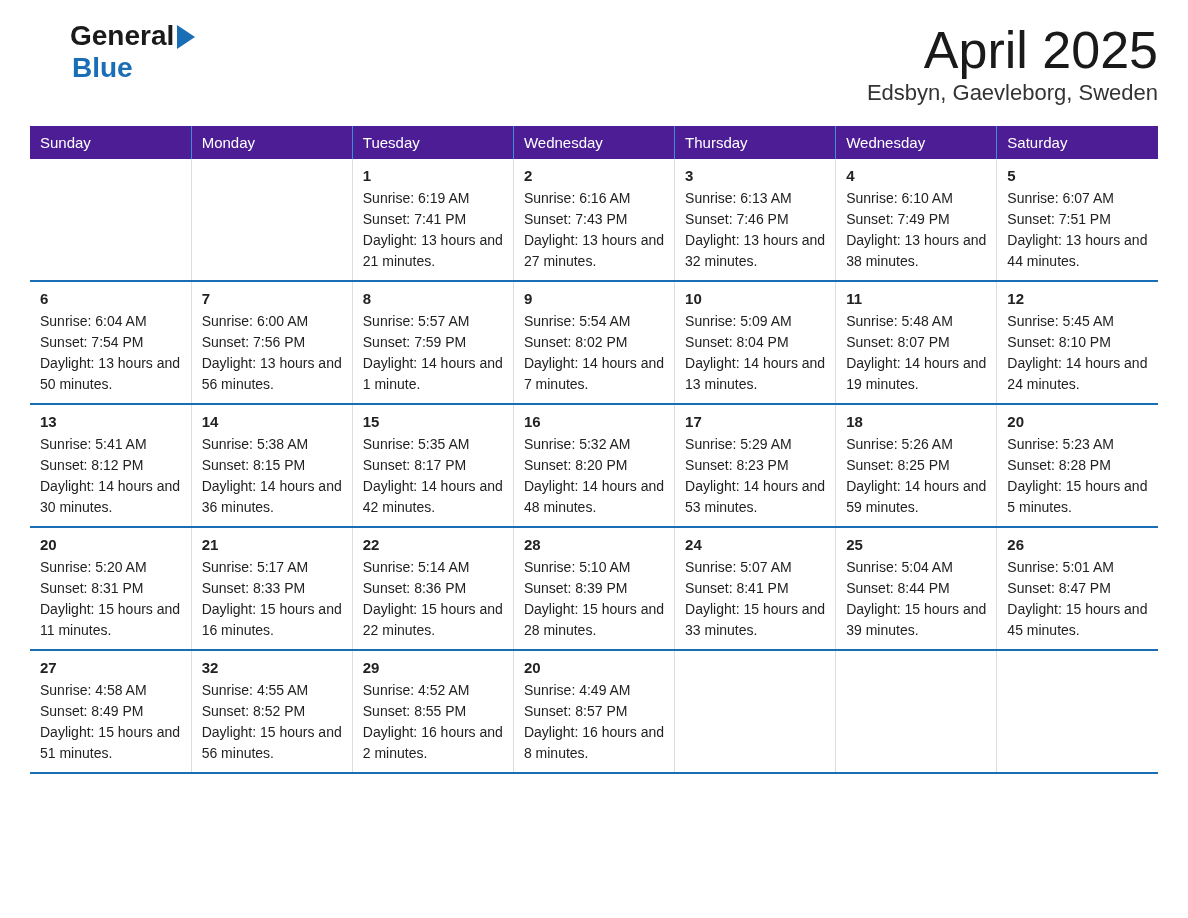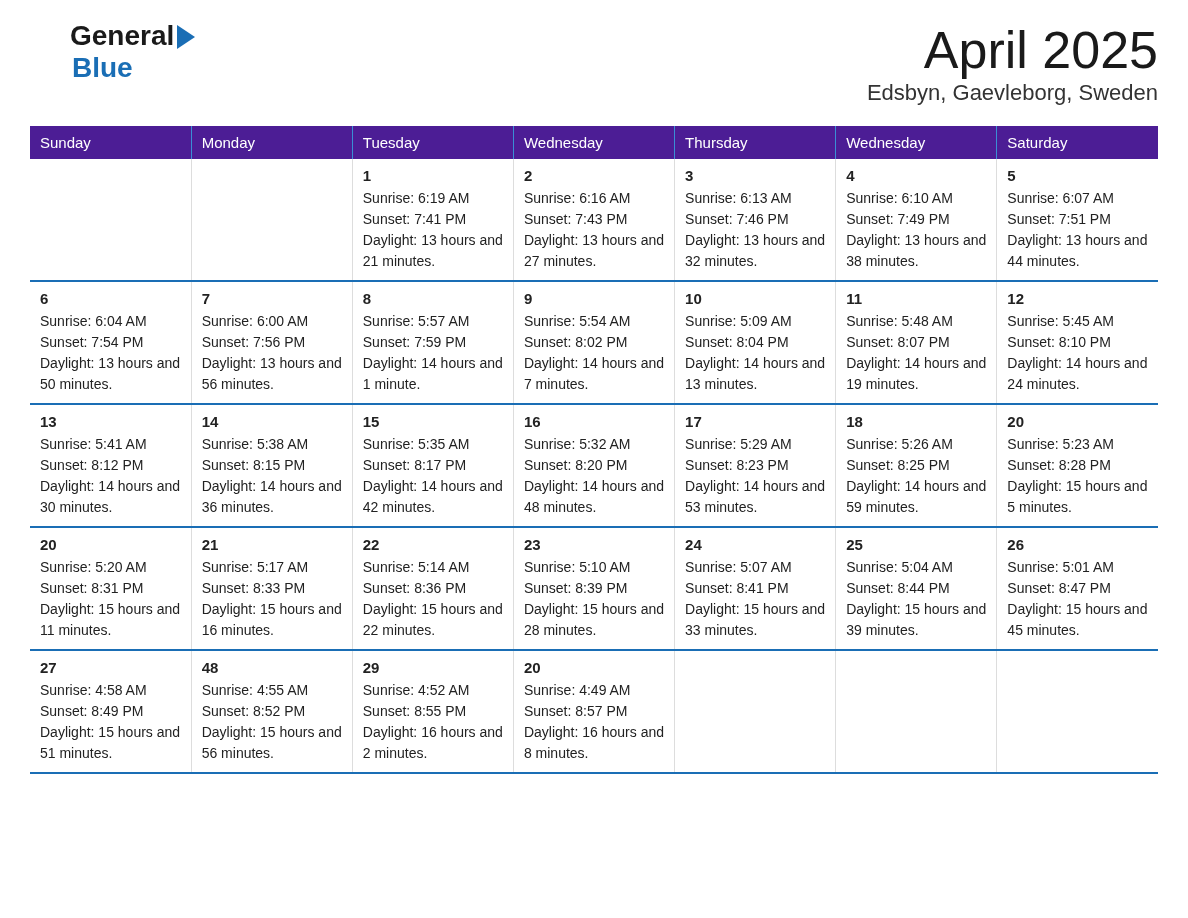--- a/index.html
+++ b/index.html
@@ -297,21 +297,21 @@
 and 16 minutes.</div>
         </td>
         <td>
           <span class="day-num">22</span>
           <div class="day-info">Sunrise: 5:14 AM
 Sunset: 8:36 PM
 Daylight: 15 hours
 and 22 minutes.</div>
         </td>
         <td>
-          <span class="day-num">23</span>
+          <span class="day-num">28</span>
           <div class="day-info">Sunrise: 5:10 AM
 Sunset: 8:39 PM
 Daylight: 15 hours
 and 28 minutes.</div>
         </td>
         <td>
           <span class="day-num">24</span>
           <div class="day-info">Sunrise: 5:07 AM
 Sunset: 8:41 PM
 Daylight: 15 hours
@@ -334,21 +334,21 @@
       </tr>
       <tr>
         <td>
           <span class="day-num">27</span>
           <div class="day-info">Sunrise: 4:58 AM
 Sunset: 8:49 PM
 Daylight: 15 hours
 and 51 minutes.</div>
         </td>
         <td>
-          <span class="day-num">48</span>
+          <span class="day-num">32</span>
           <div class="day-info">Sunrise: 4:55 AM
 Sunset: 8:52 PM
 Daylight: 15 hours
 and 56 minutes.</div>
         </td>
         <td>
           <span class="day-num">29</span>
           <div class="day-info">Sunrise: 4:52 AM
 Sunset: 8:55 PM
 Daylight: 16 hours

